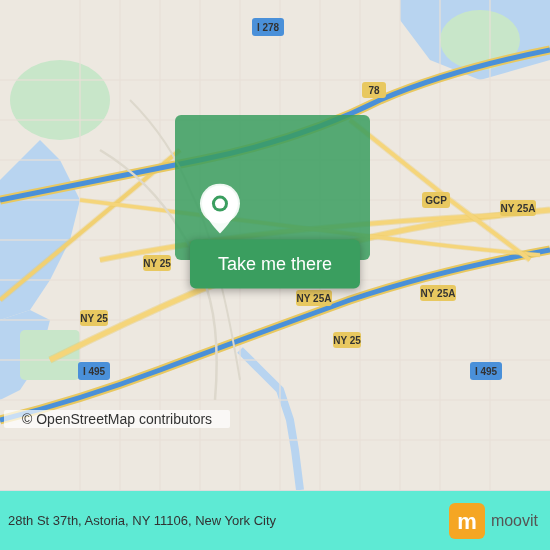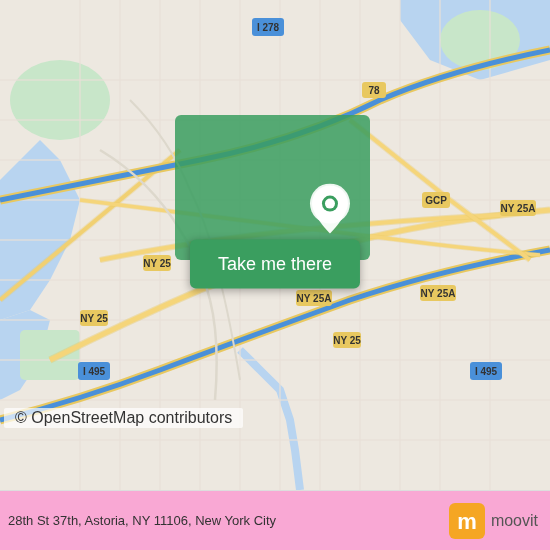--- a/index.html
+++ b/index.html
@@ -27,21 +27,21 @@
     }
 
     
     #cta-button-container {
       position: absolute;
       top: 50%;
       left: 50%;
       transform: translate(-50%, -60%);
       display: flex;
       flex-direction: column;
-      align-items: flex-end;
+      align-items: flex-start;
       gap: 0;
     }
 
     #map-pin {
       width: 60px;
       height: 60px;
       display: flex;
       align-items: center;
       justify-content: center;
     }
@@ -58,21 +58,21 @@
       white-space: nowrap;
       box-shadow: 0 2px 8px rgba(0,0,0,0.3);
     }
 
     #footer {
       position: absolute;
       bottom: 0;
       left: 0;
       width: 550px;
       height: 60px;
-      background: #f9a8d4;
+      background: #5eead4;
       display: flex;
       align-items: center;
       justify-content: space-between;
       padding: 0 12px 0 8px;
       border-top: 1px solid #ddd;
     }
 
     #address-text {
       font-size: 13px;
       color: #333;
@@ -82,24 +82,24 @@
     #moovit-logo {
       display: flex;
       align-items: center;
       gap: 2px;
     }
 
     #osm-credit {
       position: absolute;
       bottom: 62px;
       left: 4px;
-      font-size: 16px;
+      font-size: 14px;
       color: #333;
       background: rgba(255,255,255,0.7);
-      padding: 1px 11px;
+      padding: 1px 18px;
       border-radius: 2px;
     }
     .road-minor { stroke: #e8e0d8; stroke-width: 1.5; fill: none; opacity: 0.8; }
     .water { fill: #b8d4f0; stroke: none; }
     .park { fill: #c8e6c9; stroke: none; }
     .highway-outline { stroke: #e8c860; stroke-width: 9; fill: none; }
 
     .route-label {
       font-size: 10px;
       fill: #333;

